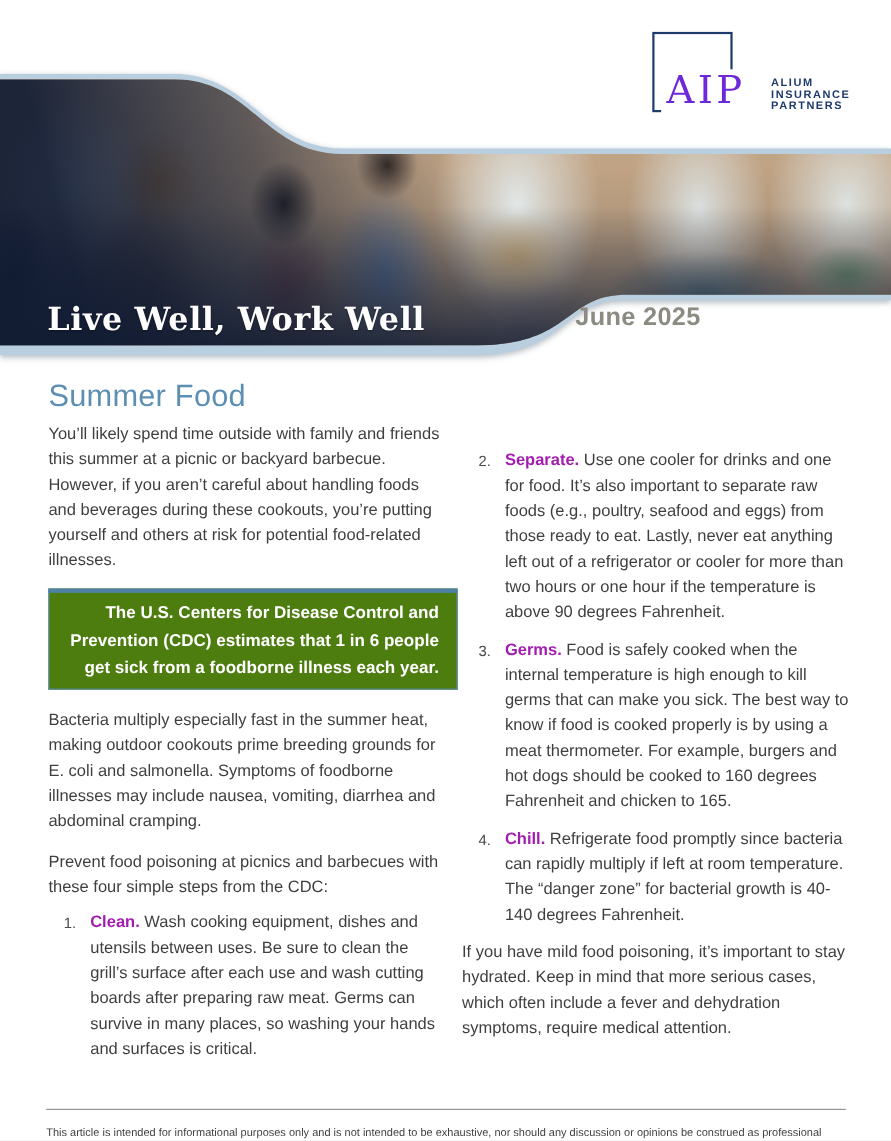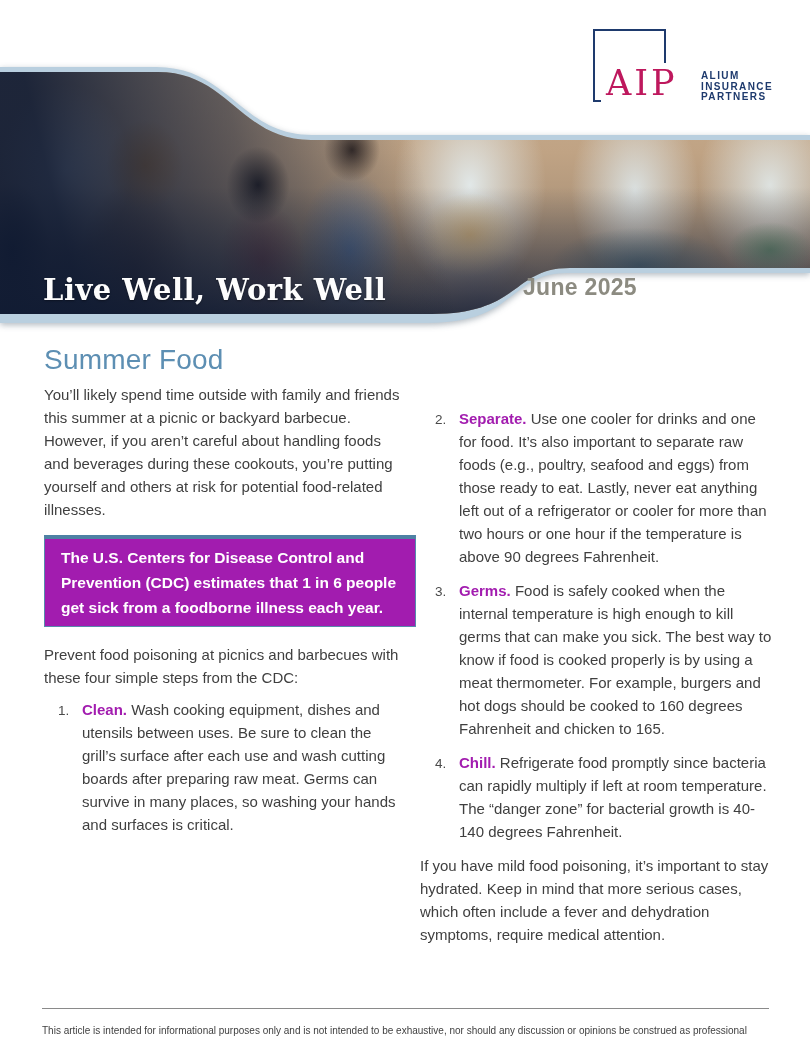--- a/index.html
+++ b/index.html
@@ -7,21 +7,21 @@
     position:relative; width:810px; height:1037px; background:#ffffff;
     margin:0 auto; overflow:hidden;
     font-family:"Liberation Sans", sans-serif; color:#3f3f3f;
   }
 
   
   .logo-square { position:absolute; left:593px; top:29px; width:69px; height:69px;
     border:2.5px solid #1e3a6d; }
   .logo-monogram { position:absolute; left:601px; top:63px; background:#ffffff;
     font-family:"DejaVu Serif", serif; font-size:35px; line-height:40px;
-    color:#be185d; padding:0 5px 1px 5px; letter-spacing:3px; }
+    color:#6d28d9; padding:0 5px 1px 5px; letter-spacing:3px; }
   .logo-wordmark { position:absolute; left:701px; top:71px; color:#1e3a6d;
     font-size:10px; font-weight:bold; letter-spacing:1.4px; line-height:10.5px; }
 
   
   .banner { position:absolute; left:0; top:0; width:810px; height:340px; }
   .banner-shadow { position:absolute; inset:0; filter:drop-shadow(0 2px 3px rgba(50,70,90,0.38)); }
   .banner-blue { position:absolute; inset:0;
     clip-path: path("M0 67 L156 67 C230 67 240 135 312 135 L810 135 L810 273 L568 273 C508 273 518 323 428 323 L0 323 Z");
     background:#b9cfdf; }
   .banner-photo { position:absolute; inset:0;
@@ -55,23 +55,23 @@
     color:#fdfdfd; letter-spacing:0.5px; text-shadow:0 1px 2px rgba(0,0,0,0.35); }
   .banner-date { position:absolute; left:523px; top:274px;
     font-size:23px; font-weight:bold; color:#8c8b81; letter-spacing:0.3px; }
 
   
   .col-left  { position:absolute; left:44px;  top:341px; width:358px; }
   .col-right { position:absolute; left:420px; top:407px; width:352px; }
   .article-heading { color:#5d8fb3; font-size:28px; line-height:37px; font-weight:500;
     letter-spacing:0.2px; margin-bottom:5px; }
   p.body { font-size:15px; line-height:23px; margin:0 0 14px 0; }
-  .callout { background:#a21caf; border:1px solid #578aac; border-top:4px solid #4e81a4;
+  .callout { background:#4d7c0f; border:1px solid #578aac; border-top:4px solid #4e81a4;
     color:#ffffff; font-weight:bold; font-size:15.5px; line-height:25px;
-    text-align:left; padding:6px 16px; margin:0 -14px 16px 0; }
+    text-align:right; padding:6px 16px; margin:0 -14px 16px 0; }
   .steps { margin:0; }
   .step { display:flex; margin-bottom:11px; font-size:15px; line-height:23px; }
   .col-left  .step { padding-left:14px; }
   .col-right .step { padding-left:15px; }
   .step-num { flex:0 0 24px; font-size:13.5px; color:#4a4a4a; padding-top:1px; }
   .step-body { flex:1; }
   .lead { font-weight:bold; color:#a21caf; }
 
   
   .footer { position:absolute; left:42px; top:1008px; width:727px;
@@ -102,20 +102,21 @@
     <div class="banner-title">Live Well, Work Well</div>
     <div class="banner-date">June 2025</div>
   </div>
 
   <div class="col-left">
     <div class="article-heading">
       <div>Summer Food</div>
     </div>
     <p class="body">You’ll likely spend time outside with family and friends this summer at a picnic or backyard barbecue. However, if you aren’t careful about handling foods and beverages during these cookouts, you’re putting yourself and others at risk for potential food-related illnesses.</p>
     <div class="callout">The U.S. Centers for Disease Control and Prevention (CDC) estimates that 1 in 6 people get sick from a foodborne illness each year.</div>
+    <p class="body">Bacteria multiply especially fast in the summer heat, making outdoor cookouts prime breeding grounds for E. coli and salmonella. Symptoms of foodborne illnesses may include nausea, vomiting, diarrhea and abdominal cramping.</p>
     <p class="body" style="margin-bottom:9px;">Prevent food poisoning at picnics and barbecues with these four simple steps from the CDC:</p>
     <div class="steps">
       <div class="step">
         <span class="step-num">1.</span>
         <span class="step-body"><span class="lead">Clean.</span>
           <span>Wash cooking equipment, dishes and utensils between uses. Be sure to clean the grill’s surface after each use and wash cutting boards after preparing raw meat. Germs can survive in many places, so washing your hands and surfaces is critical.</span></span>
       </div>
     </div>
   </div>
 

